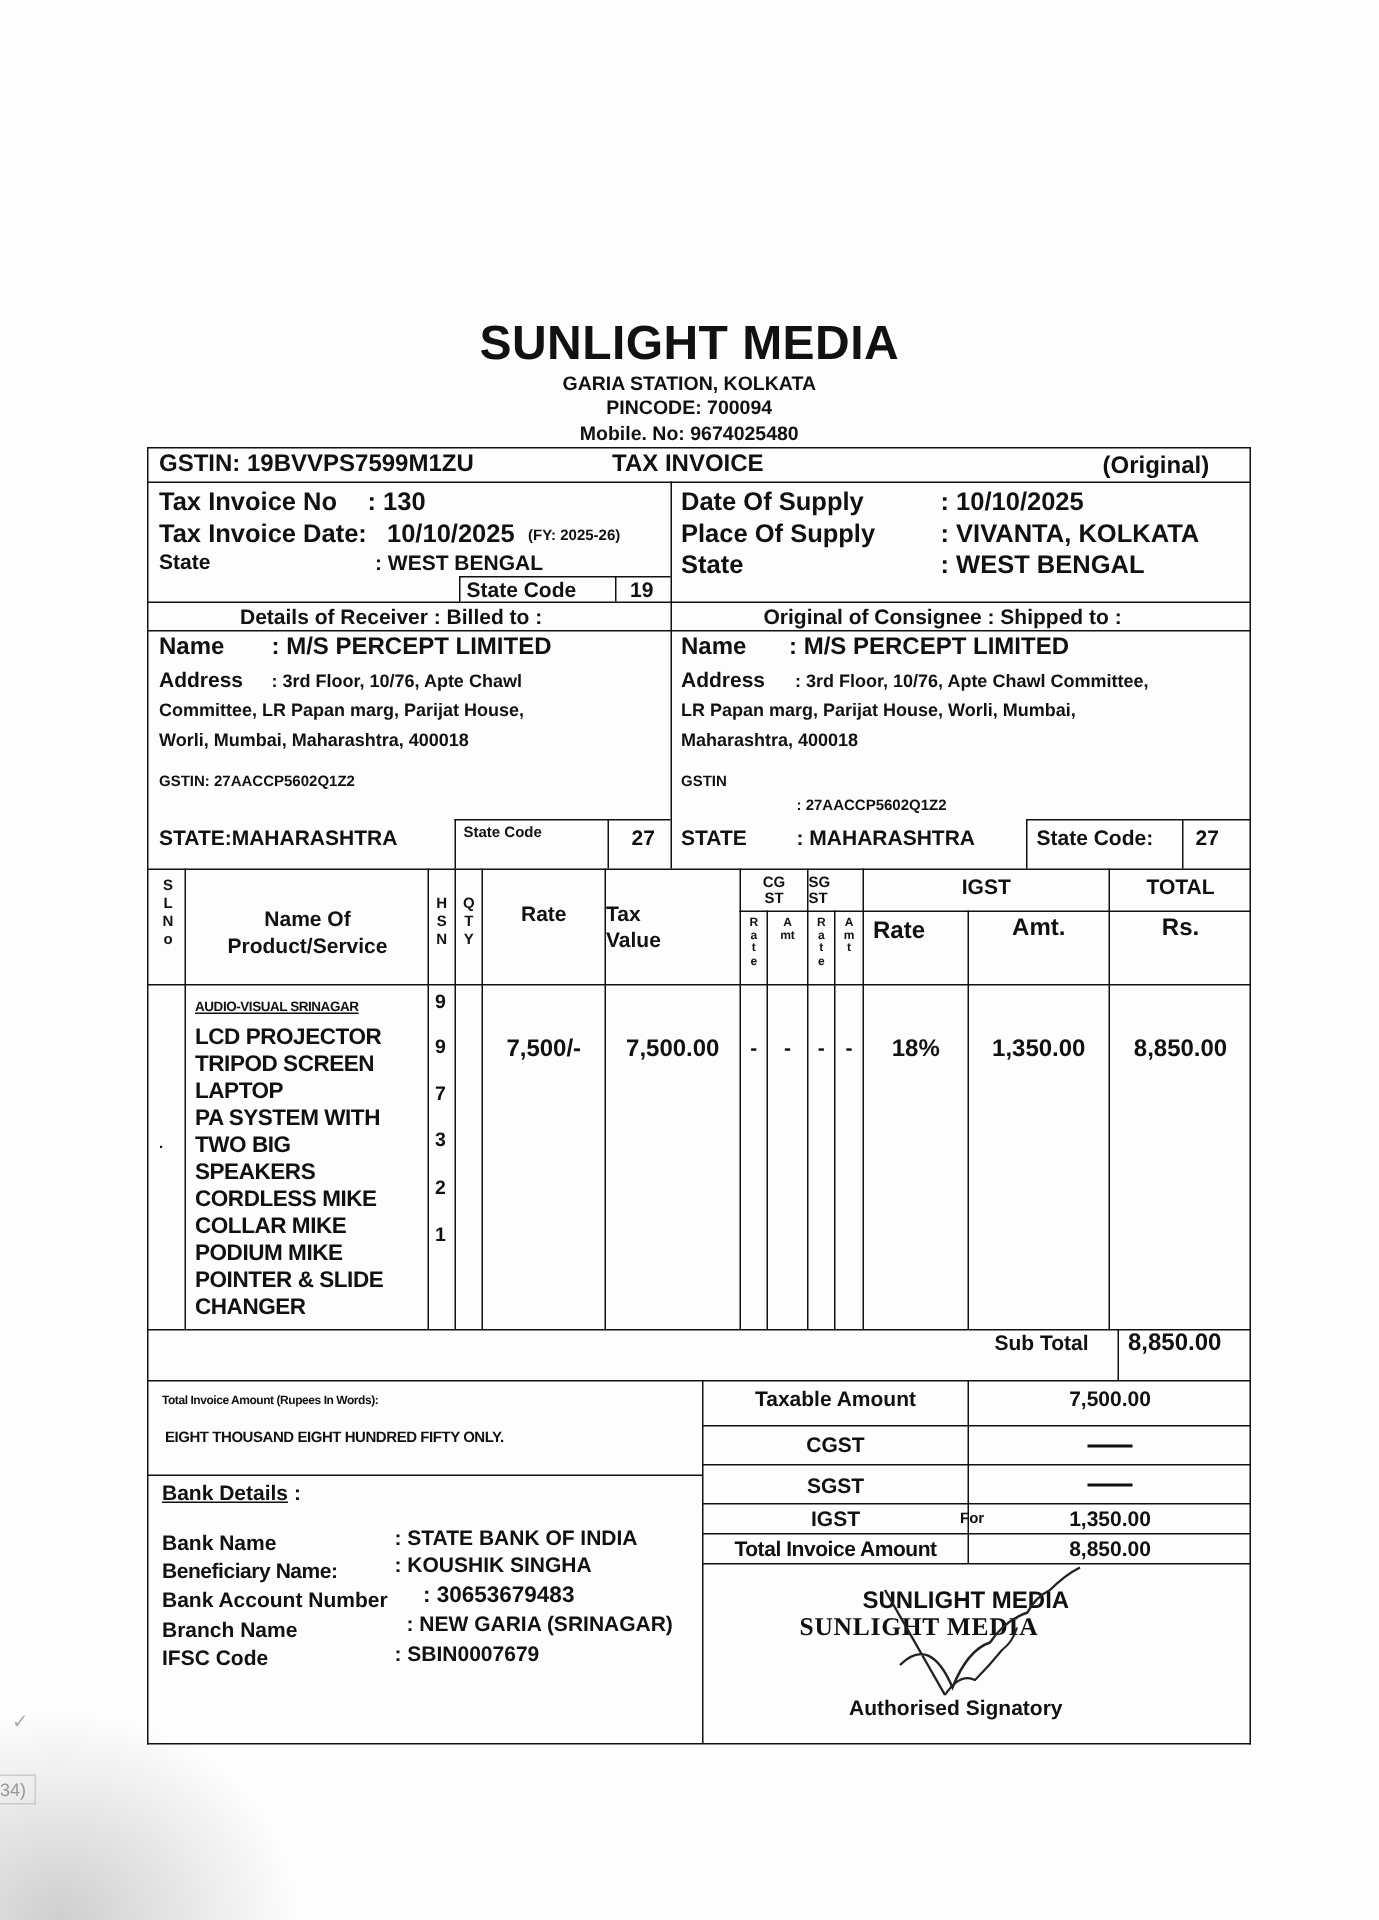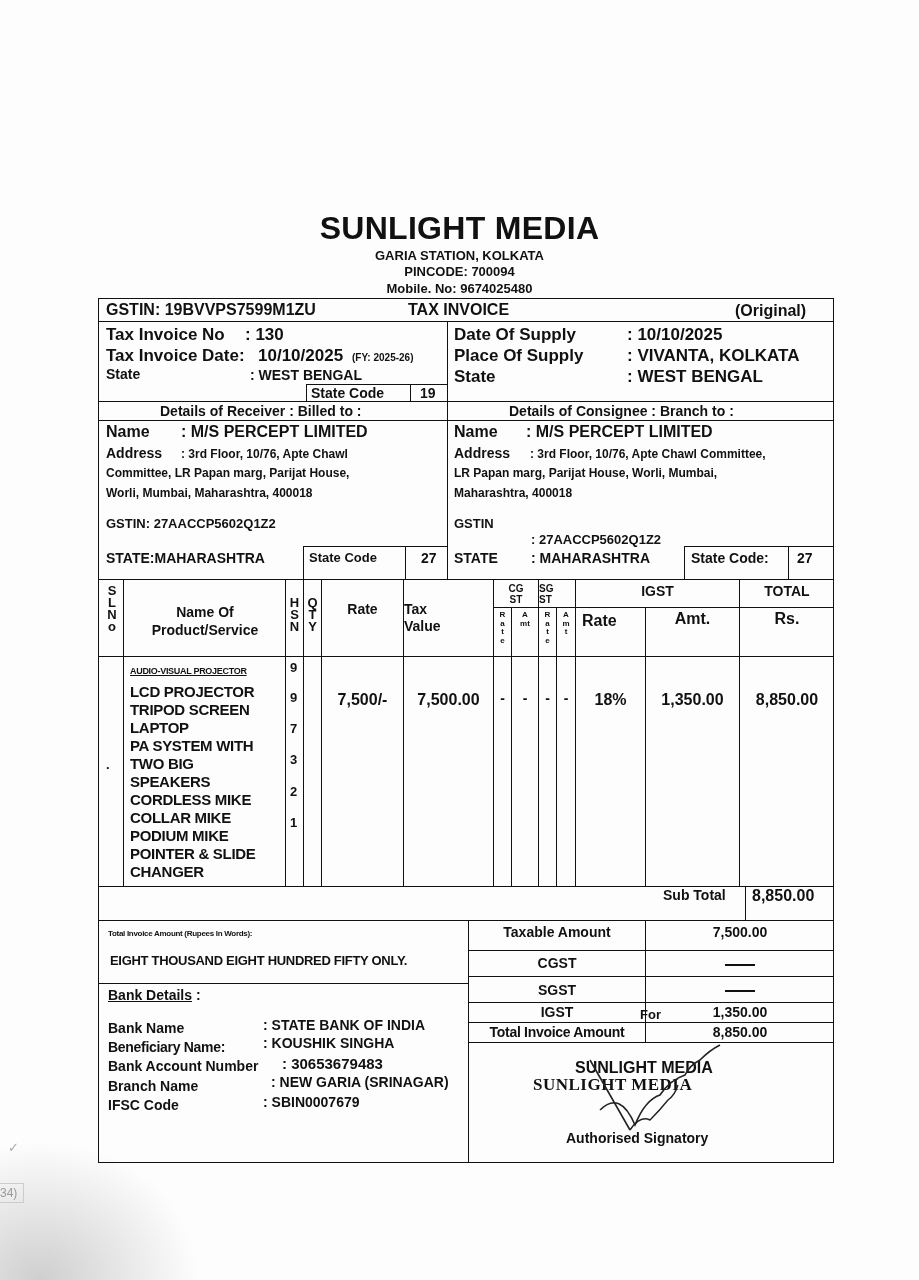--- a/index.html
+++ b/index.html
@@ -20,21 +20,21 @@
   .addr3 { top:281px; font-size:13px; }
 
   .abs { position:absolute; white-space:nowrap; }
   .hl { position:absolute; height:0; border-top:1.6px solid #111; }
   .vl { position:absolute; width:0; border-left:1.6px solid #111; }
 
   .f17 { font-size:17px; }
   .f16 { font-size:16px; }
   .f15 { font-size:15px; }
   .f14 { font-size:14px; }
-  .f13 { font-size:13px; }
+  .f13 { font-size:10px; }
   .f12 { font-size:12px; }
   .f10 { font-size:10px; }
   .f9 { font-size:9px; }
   .vtxt { line-height:12px; text-align:center; }
   .tiny { font-size:8px; line-height:8.5px; text-align:center; }
   .u { text-decoration:underline; }
   .items { line-height:18px; font-size:15px; letter-spacing:-0.3px; }
   .hsn { line-height:18px; font-size:13px; }
   .dash { display:inline-block; width:30px; border-top:2.5px solid #111; vertical-align:middle; }
   .serif { font-family:"Liberation Serif", serif; font-weight:bold; }
@@ -129,21 +129,21 @@
 <div class="abs f14" style="left:420px;top:385px">19</div>
 
 <div class="abs f17" style="left:454px;top:325px">Date Of Supply</div>
 <div class="abs f17" style="left:627px;top:325px">: 10/10/2025</div>
 <div class="abs f17" style="left:454px;top:346px">Place Of Supply</div>
 <div class="abs f17" style="left:627px;top:346px">: VIVANTA, KOLKATA</div>
 <div class="abs f17" style="left:454px;top:367px">State</div>
 <div class="abs f17" style="left:627px;top:367px">: WEST BENGAL</div>
 
 <div class="abs f14" style="left:160px;top:403px">Details of Receiver : Billed to :</div>
-<div class="abs f14" style="left:509px;top:403px">Details of Consignee : Branch to :</div>
+<div class="abs f14" style="left:509px;top:403px">Original of Consignee : Shipped to :</div>
 
 <div>
   <div class="abs f16" style="left:106px;top:423px">Name</div>
   <div class="abs f16" style="left:181px;top:423px">: M/S PERCEPT LIMITED</div>
   <div class="abs f14" style="left:106px;top:445px">Address</div>
   <div class="abs f12" style="left:181px;top:447px">: 3rd Floor, 10/76, Apte Chawl</div>
   <div class="abs f12" style="left:106px;top:466px">Committee,   LR Papan marg, Parijat House,</div>
   <div class="abs f12" style="left:106px;top:486px">Worli, Mumbai, Maharashtra, 400018</div>
   <div class="abs f13" style="left:106px;top:516px">GSTIN: 27AACCP5602Q1Z2</div>
   <div class="abs f14" style="left:106px;top:550px">STATE:MAHARASHTRA</div>
@@ -226,21 +226,21 @@
 
   <div class="abs f14" style="left:576px;top:583px;width:163px;text-align:center">IGST</div>
   <div class="abs f16" style="left:582px;top:612px">Rate</div>
   <div class="abs f16" style="left:646px;top:610px;width:93px;text-align:center">Amt.</div>
   <div class="abs f14" style="left:740px;top:583px;width:94px;text-align:center">TOTAL</div>
   <div class="abs f16" style="left:740px;top:610px;width:94px;text-align:center">Rs.</div>
 </div>
 
 <div>
   <div class="abs f13" style="left:106px;top:757px">.</div>
-  <div class="abs f9 u" style="left:130px;top:666px;letter-spacing:-0.3px">AUDIO-VISUAL PROJECTOR</div>
+  <div class="abs f9 u" style="left:130px;top:666px;letter-spacing:-0.3px">AUDIO-VISUAL SRINAGAR</div>
   <div class="abs items" id="items-list" style="left:130px;top:683px">
       <div>LCD PROJECTOR</div>
       <div>TRIPOD SCREEN</div>
       <div>LAPTOP</div>
       <div>PA SYSTEM WITH</div>
       <div>TWO BIG</div>
       <div>SPEAKERS</div>
       <div>CORDLESS MIKE</div>
       <div>COLLAR MIKE</div>
       <div>PODIUM MIKE</div>

